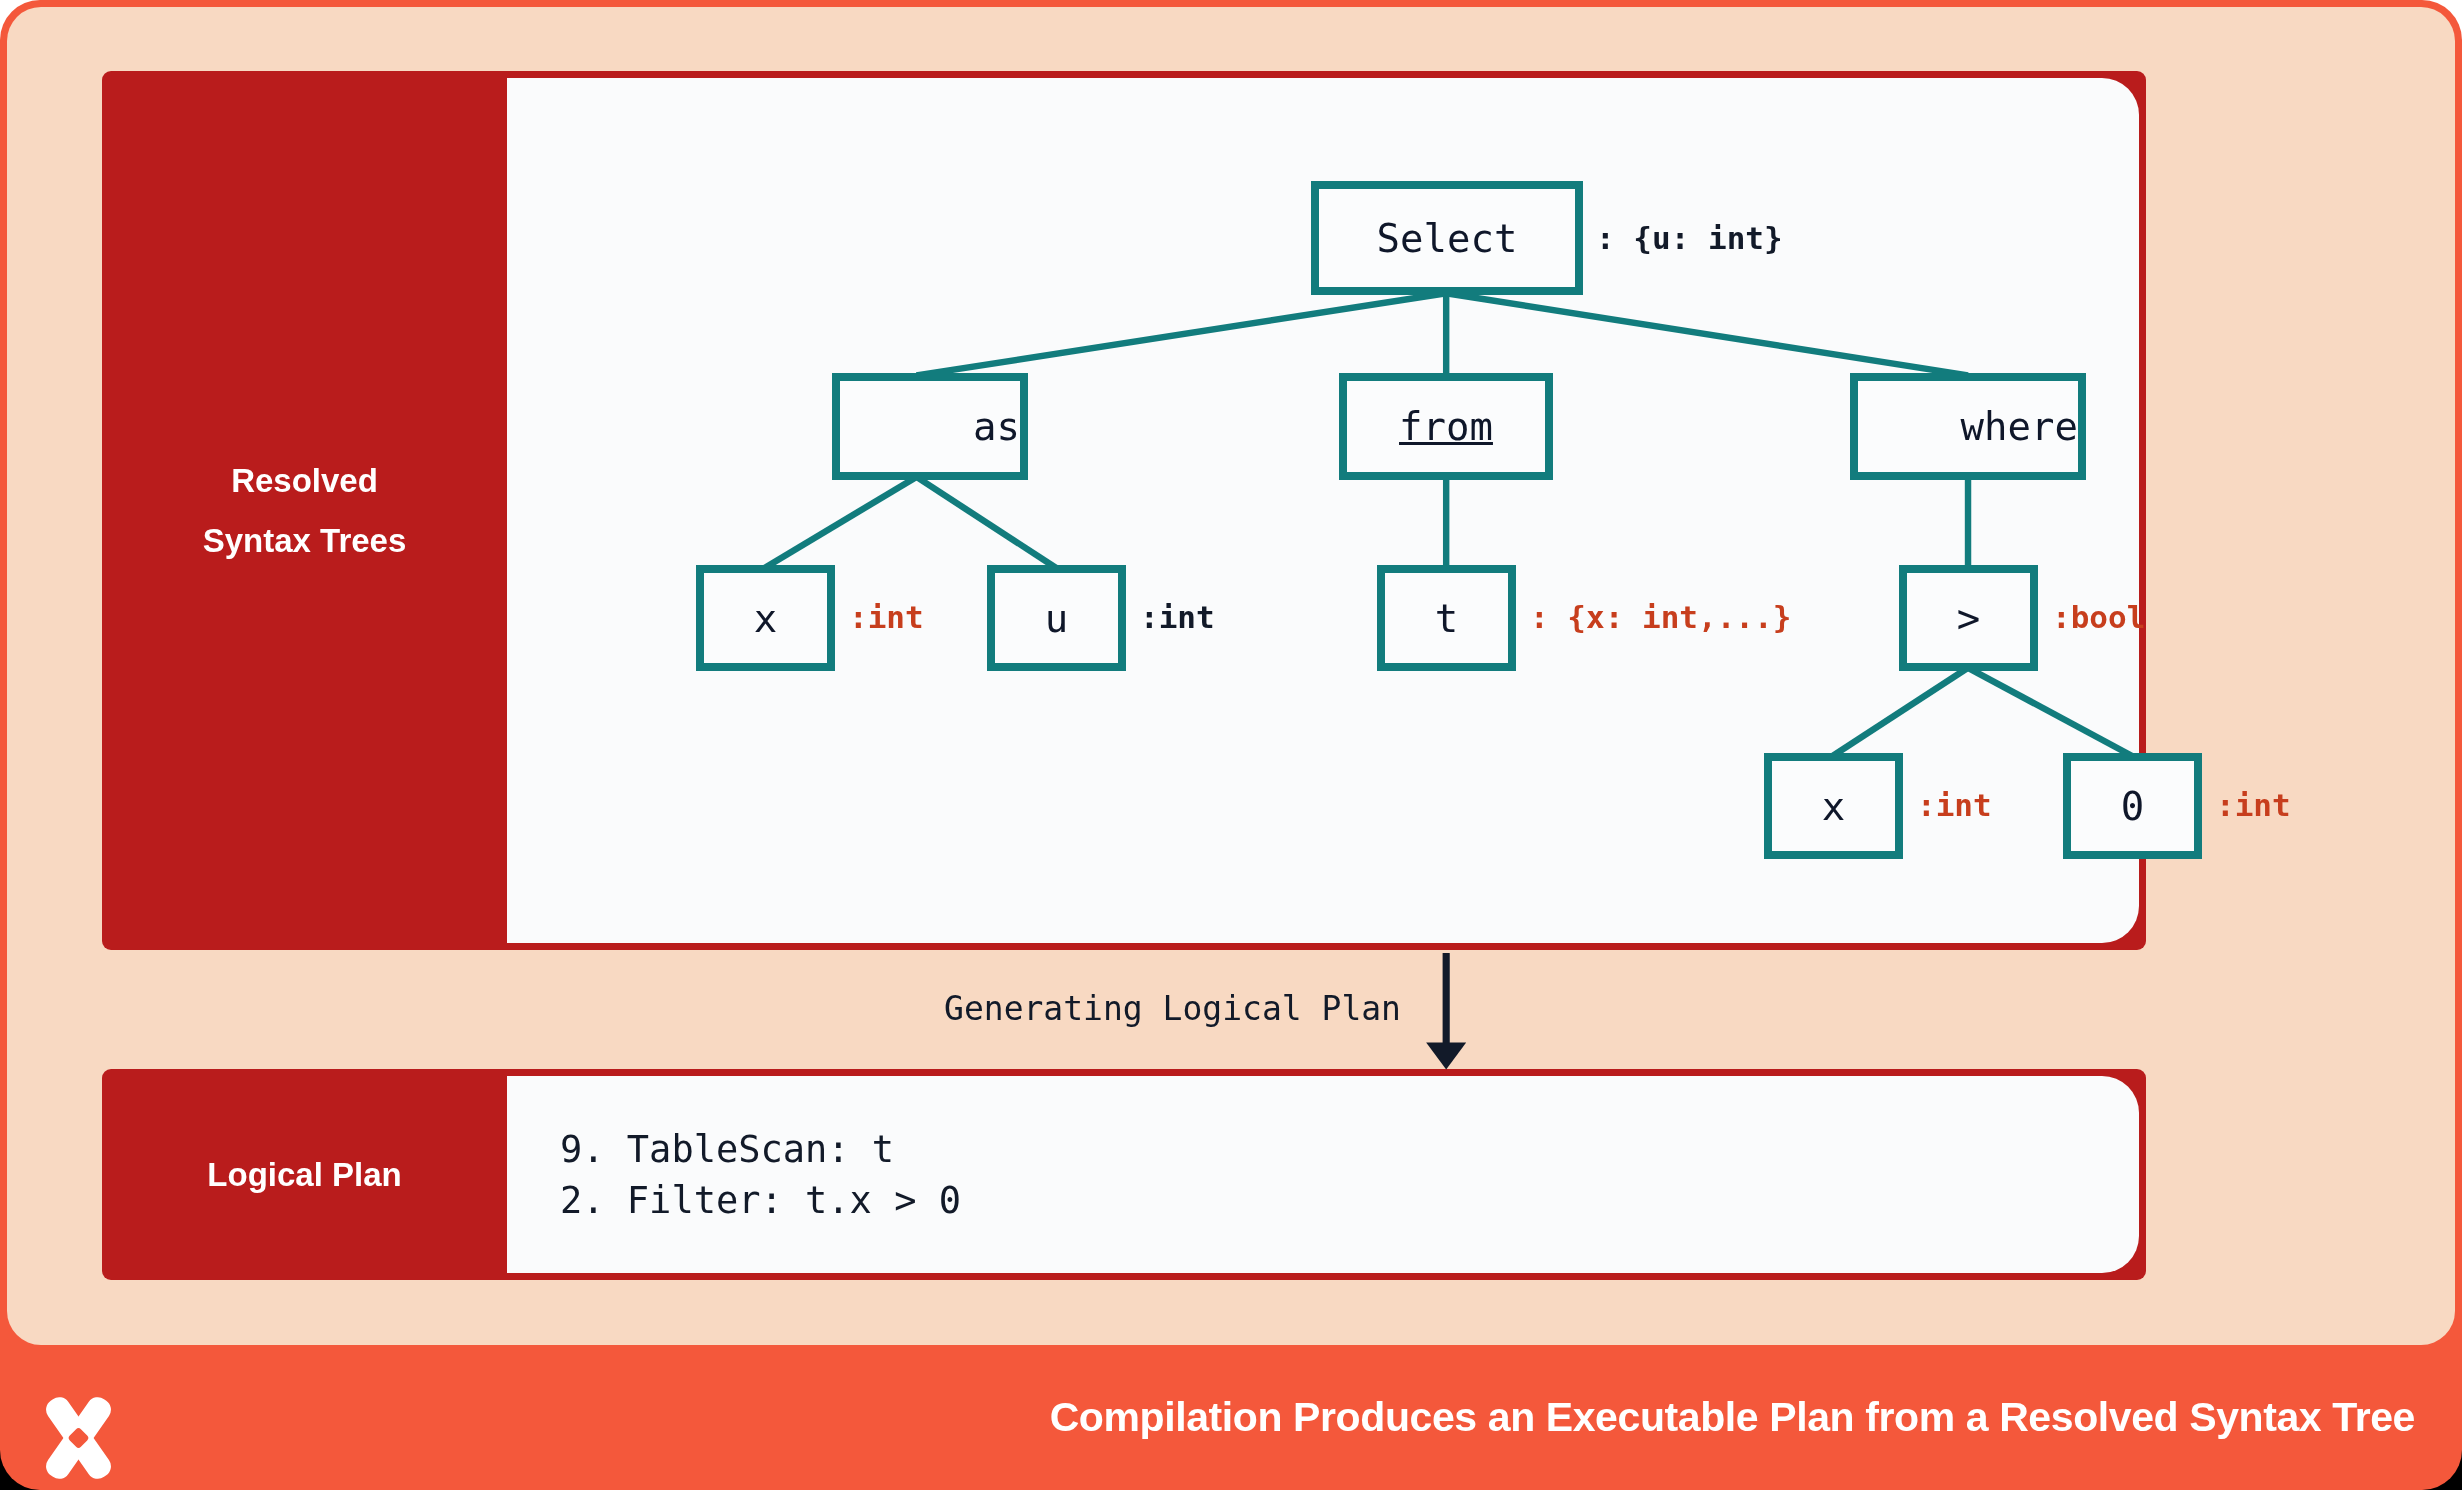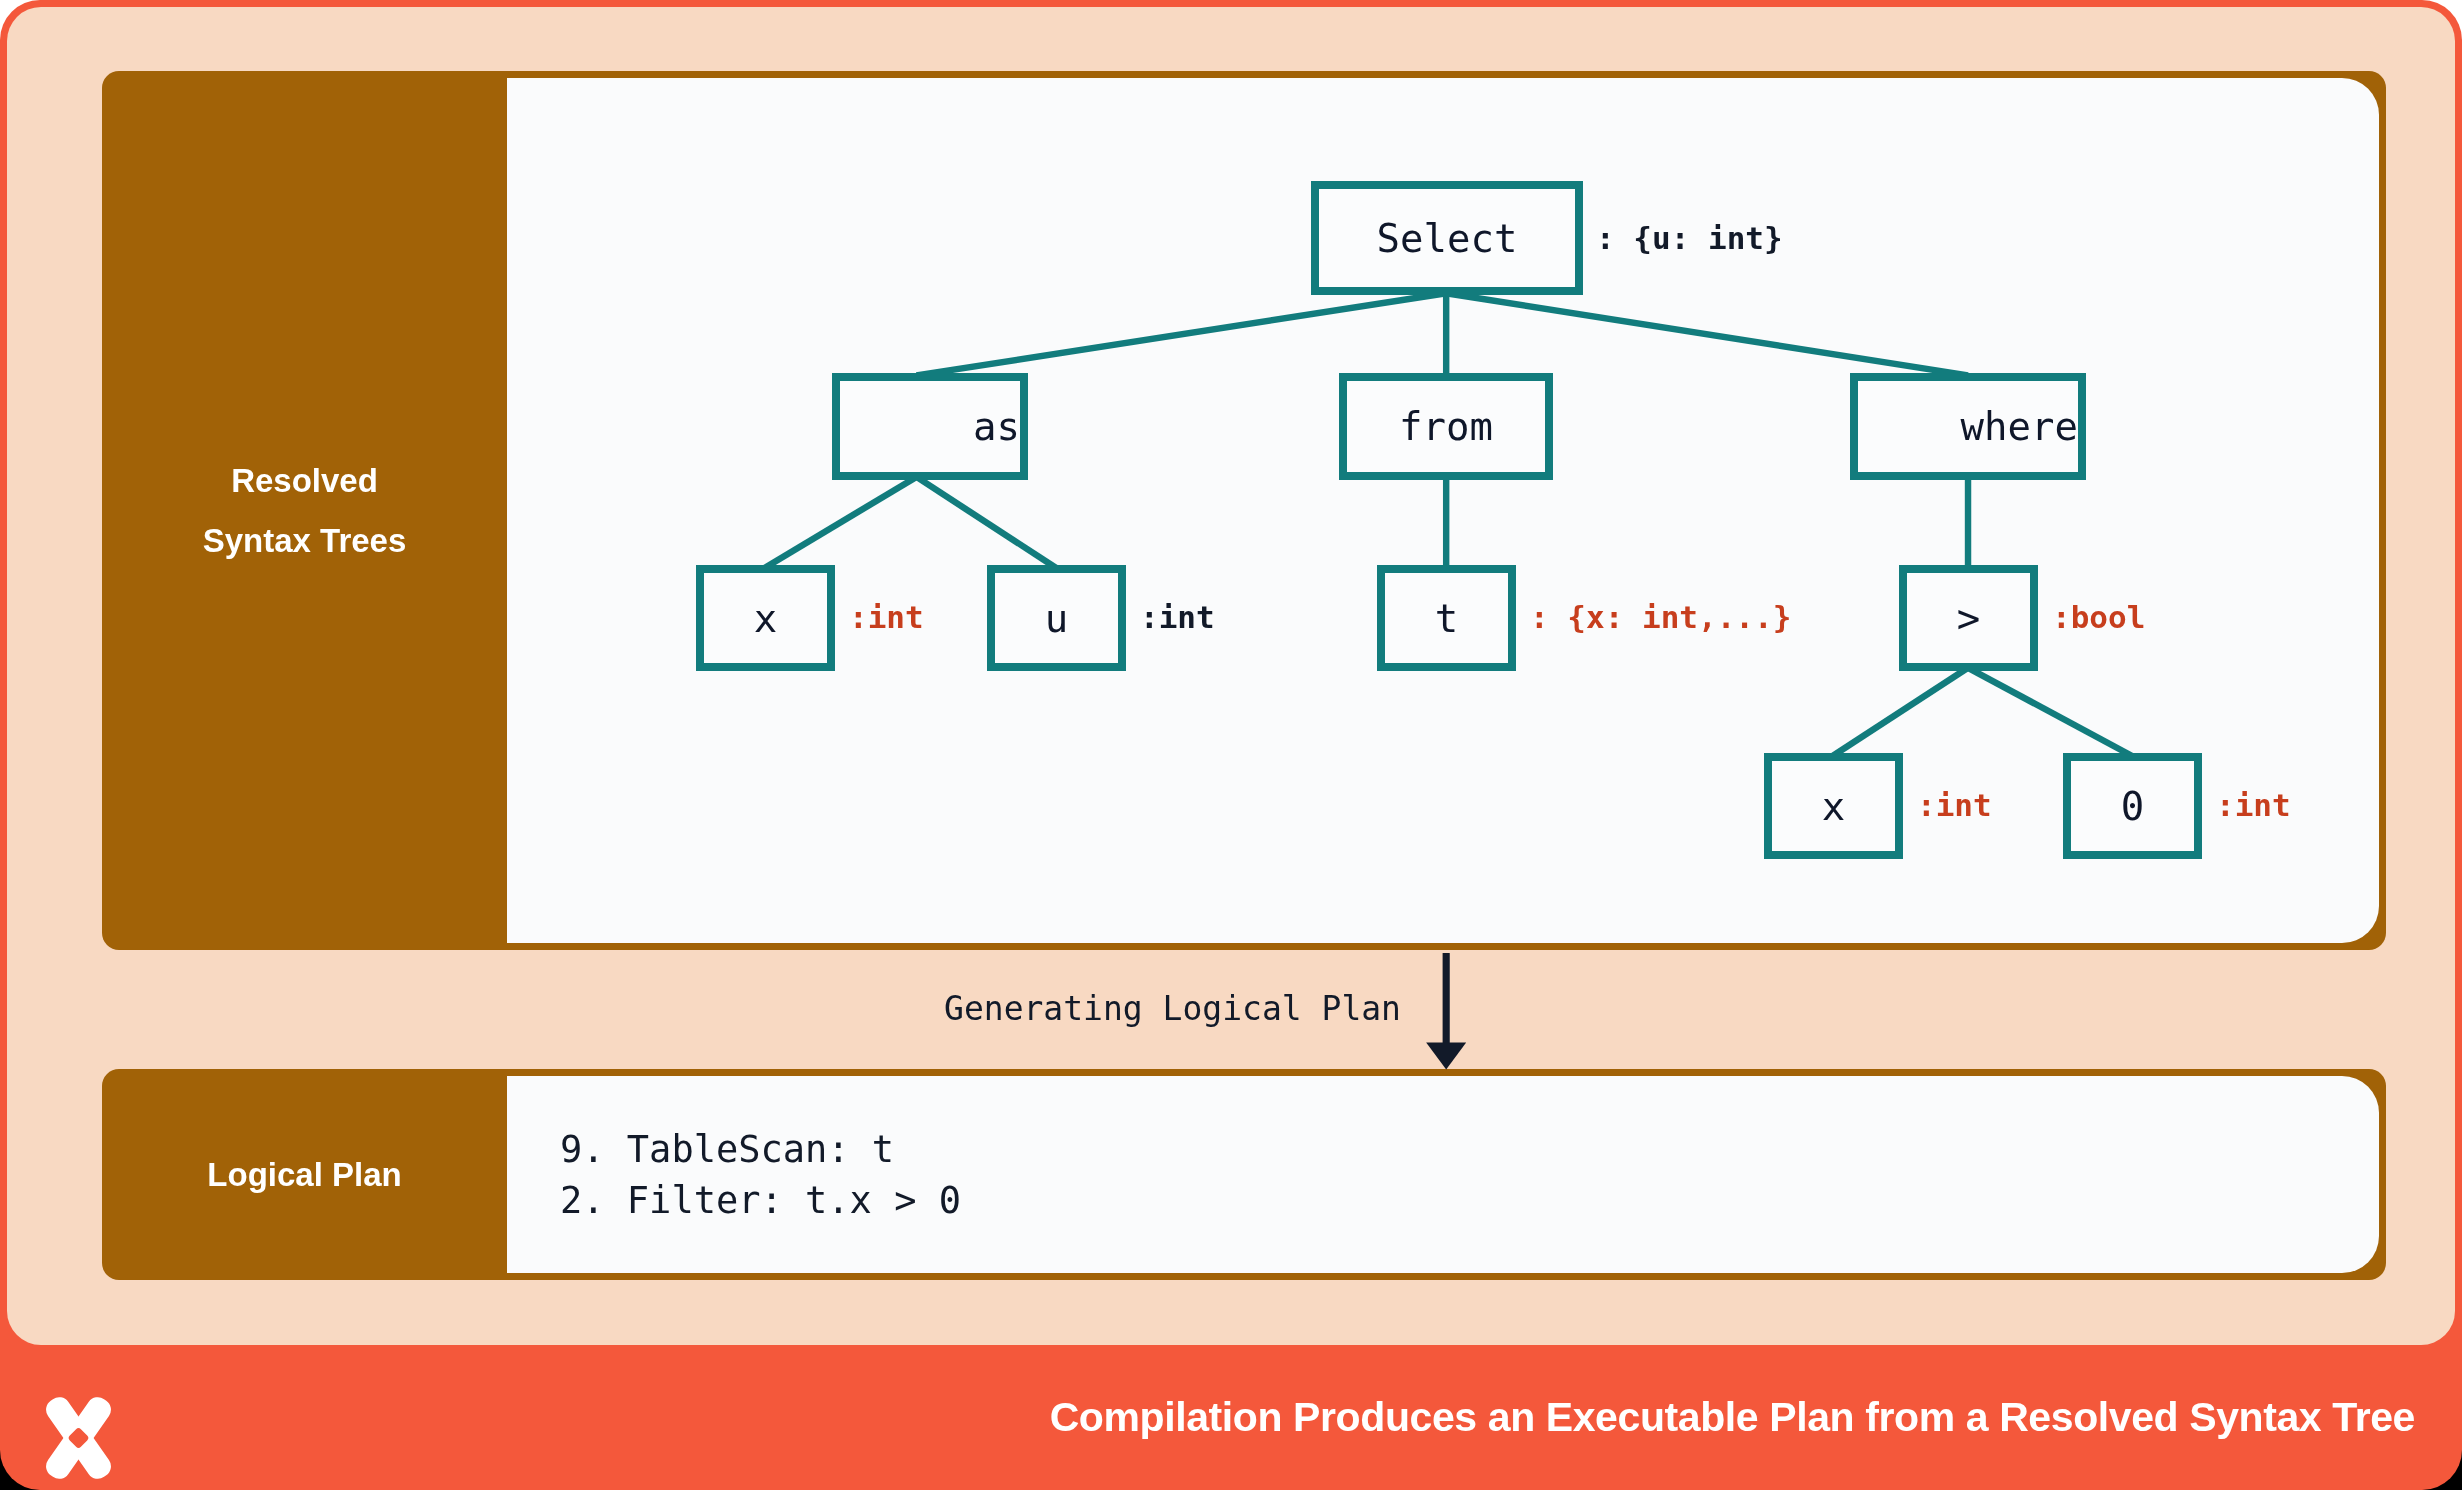--- a/index.html
+++ b/index.html
@@ -9,21 +9,21 @@
     font-family:"Liberation Sans", sans-serif;
   }
   .stage{position:relative;width:2462px;height:1490px;overflow:hidden;}
 
   
   .card{position:absolute;inset:0;background:#F4583B;border-radius:40px;}
   .peach{position:absolute;left:7.1px;top:7.1px;width:2448px;height:1338px;
          background:#F8D9C2;border-radius:34px;}
 
   
-  .panel{position:absolute;left:102px;width:2284px;background:#a16207;border-radius:17px;}
+  .panel{position:absolute;left:102px;width:2044px;background:#b91c1c;border-radius:9px;}
   .panel--top{top:71px;height:879px;}
   .panel--bottom{top:1069px;height:211px;}
   .panel__content{position:absolute;left:405px;top:7.1px;right:7.1px;bottom:7.1px;
                   background:#FAFBFC;border-radius:0 37px 37px 0;}
   .panel__sidebar{position:absolute;left:0;top:0;bottom:0;width:405px;
                   display:flex;flex-direction:column;align-items:center;justify-content:center;
                   color:#ffffff;font-weight:bold;font-size:33px;line-height:60px;text-align:center;}
 
   
   .node{position:absolute;border:8.6px solid #127C7D;background:#FBFCFD;
@@ -100,21 +100,21 @@
   </svg>
 
   <div class="node" style="left:1311px;top:181px;width:272px;height:114px;">
     <span>Select</span>
   </div>
   <div class="anno anno--navy" style="left:1596px;top:239px;">: {u: int}</div>
 
   <div class="node" style="left:832px;top:373px;width:196px;height:107px;justify-content:flex-end;">
     <span>as</span>
   </div>
-  <div class="node" style="left:1339px;top:373px;width:214px;height:107px;">
+  <div class="node" style="left:1339px;top:373px;width:214px;height:107px;text-decoration:underline;">
     <span>from</span>
   </div>
   <div class="node" style="left:1850px;top:373px;width:236px;height:107px;justify-content:flex-end;">
     <span>where</span>
   </div>
 
   <div class="node" style="left:696px;top:565px;width:139px;height:106px;">
     <span>x</span>
   </div>
   <div class="anno anno--red" style="left:849px;top:618px;">:int</div>

